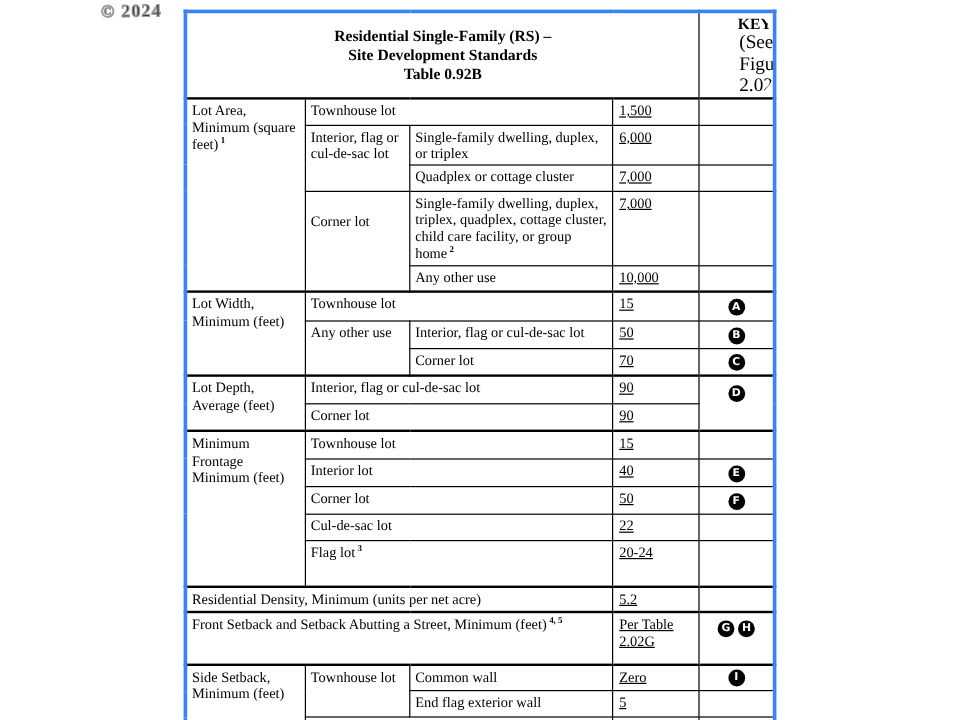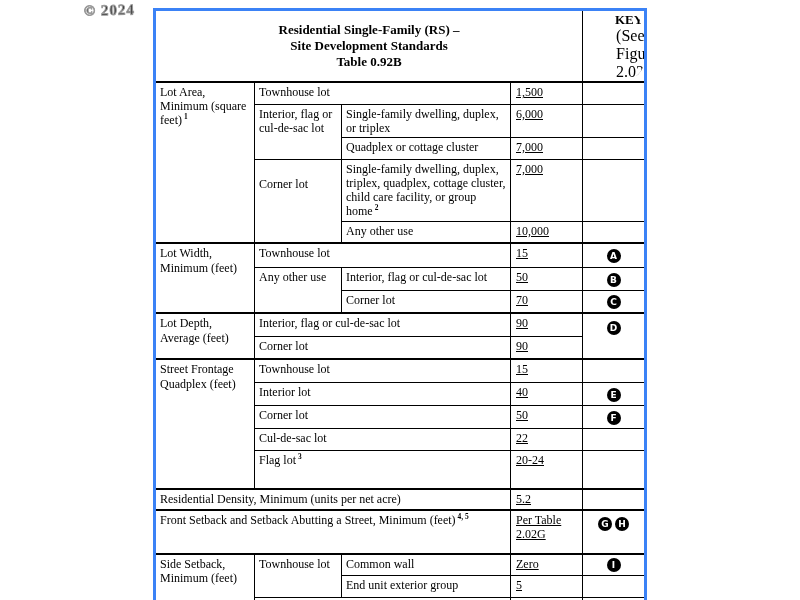--- a/index.html
+++ b/index.html
@@ -123,21 +123,21 @@
     <td colspan="2">Interior, flag or cul-de-sac lot</td>
     <td class="val">90</td>
     <td rowspan="2" class="key key-top"><span class="badge">D</span></td>
   </tr>
   <tr style="height:23px">
     <td colspan="2">Corner lot</td>
     <td class="val">90</td>
   </tr>
 
   <tr class="sec" style="height:23px">
-    <td rowspan="5">Street Frontage Quadplex (feet)</td>
+    <td rowspan="5">Minimum Frontage Minimum (feet)</td>
     <td colspan="2">Townhouse lot</td>
     <td class="val">15</td>
     <td class="key"></td>
   </tr>
   <tr style="height:23px">
     <td colspan="2">Interior lot</td>
     <td class="val">40</td>
     <td class="key"><span class="badge">E</span></td>
   </tr>
   <tr style="height:23px">
@@ -169,21 +169,21 @@
   </tr>
 
   <tr class="sec" style="height:22px">
     <td rowspan="3">Side Setback, Minimum (feet)</td>
     <td rowspan="2">Townhouse lot</td>
     <td>Common wall</td>
     <td class="val">Zero</td>
     <td class="key"><span class="badge">I</span></td>
   </tr>
   <tr style="height:22px">
-    <td>End unit exterior group</td>
+    <td>End flag exterior wall</td>
     <td class="val">5</td>
     <td class="key"></td>
   </tr>
   <tr style="height:35px">
     <td colspan="2"><span>Any other use</span><sup>8</sup></td>
     <td class="val"><span>5</span><sup>4</sup></td>
     <td class="key"><span class="badge">J</span></td>
   </tr>
 </tbody>
   </table>

